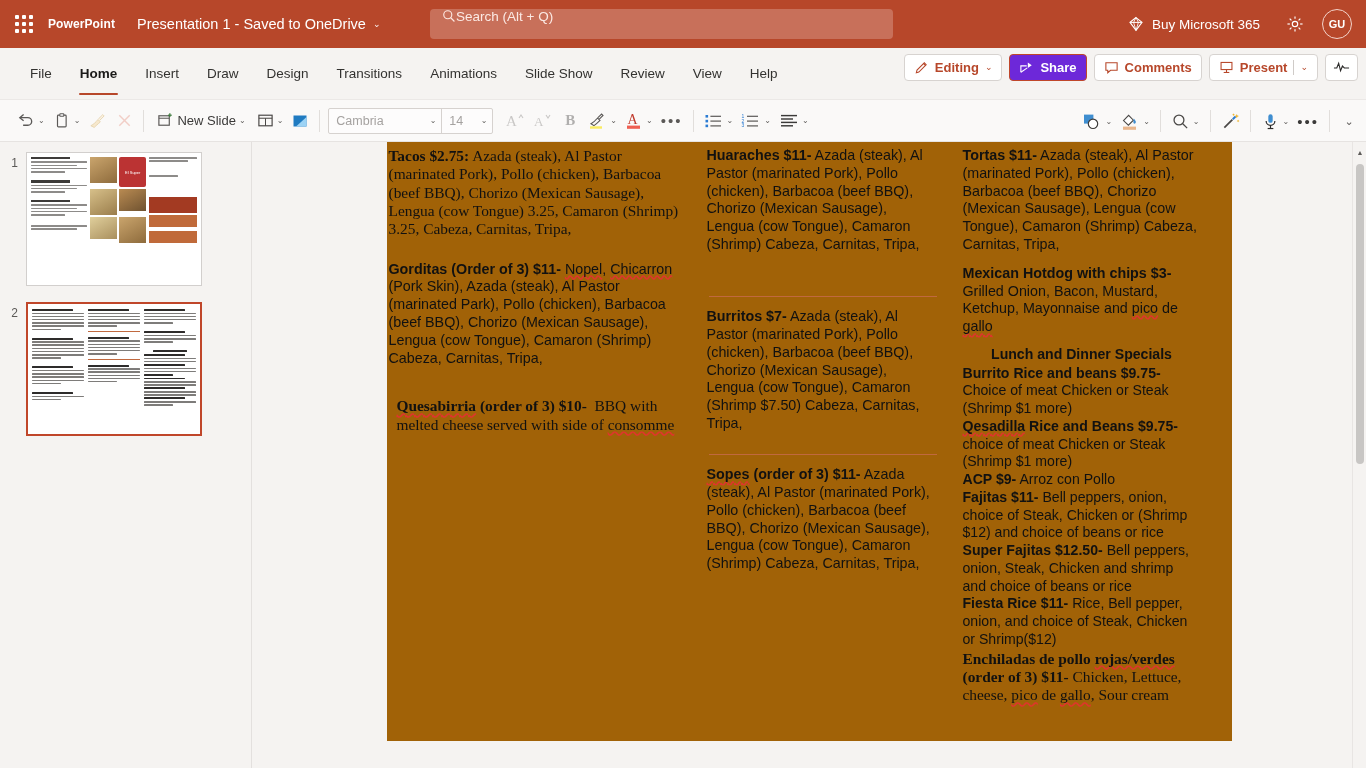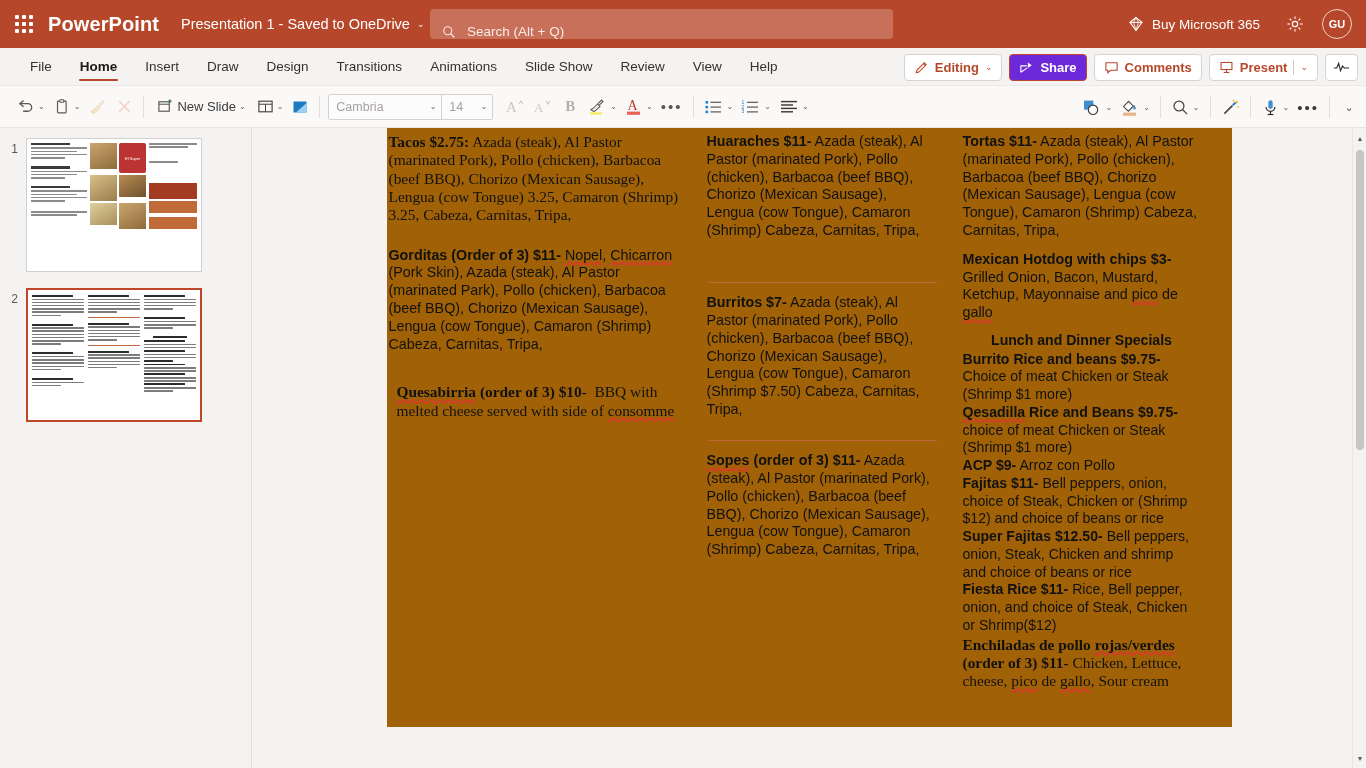--- a/index.html
+++ b/index.html
@@ -12,43 +12,43 @@
 
   
   .titlebar {
     height: 48px; background: #b7472a;
     display: flex; align-items: center;
     color: #ffffff; position: relative;
   }
   .waffle { width: 48px; display: flex; align-items: center; justify-content: center; cursor: pointer; }
   .waffle-grid { display: grid; grid-template-columns: repeat(3, 4px); grid-template-rows: repeat(3, 4px); gap: 3px; }
   .waffle-grid i { background: #fff; width: 4px; height: 4px; border-radius: 1px; display: block; }
-  .app-name { font-size: 20px; font-weight: bold; margin-right: 22px; letter-spacing: .1px; }
+  .app-name { font-size: 12px; font-weight: bold; margin-right: 22px; letter-spacing: .1px; }
   .doc-title { font-size: 14.5px; display: flex; align-items: center; gap: 7px; cursor: pointer; white-space: nowrap;}
   .doc-title .chev { font-size: 9px; opacity: .95; }
   .searchbox {
     position: absolute; left: 430px; top: 9px; width: 463px; height: 30px;
     background: #c8705a; border-radius: 4px;
-    display: flex; align-items: flex-end; padding: 0 12px; gap: 11px;
+    display: flex; align-items: flex-start; padding: 0 12px; 
     cursor: text;
   }
   .searchbox .mag { width: 14px; height: 14px; flex: none; }
   .searchbox .ph { font-size: 13.5px; color: #fbe9e4; }
   .tb-right { position: absolute; right: 0; top: 0; height: 48px; display: flex; align-items: center; gap: 0; }
   .buy365 { display: flex; align-items: center; gap: 8px; font-size: 13.5px; padding: 0 14px; cursor: pointer; white-space: nowrap; }
   .icn-btn { width: 42px; height: 48px; display: flex; align-items: center; justify-content: center; cursor: pointer; }
   .avatar {
     width: 30px; height: 30px; border-radius: 50%; border: 1.4px solid #f3d3ca;
     display: flex; align-items: center; justify-content: center;
     font-size: 11px; font-weight: bold; margin-right: 14px; margin-left: 6px; cursor: pointer;
   }
 
   
   .menubar {
-    height: 38px; background: #f5f3f1;
+    height: 52px; background: #f5f3f1;
     display: flex; align-items: stretch; position: relative;
     border-bottom: 1px solid #ebe8e6;
   }
   .menu-item {
     display: flex; align-items: center; padding: 0 14px;
     font-size: 13.5px; color: #333230; cursor: pointer; position: relative;
   }
   .menu-item:first-child { margin-left: 16px; }
   .menu-item.active { font-weight: bold; color: #1b1a19; }
   .menu-item.active::after {

